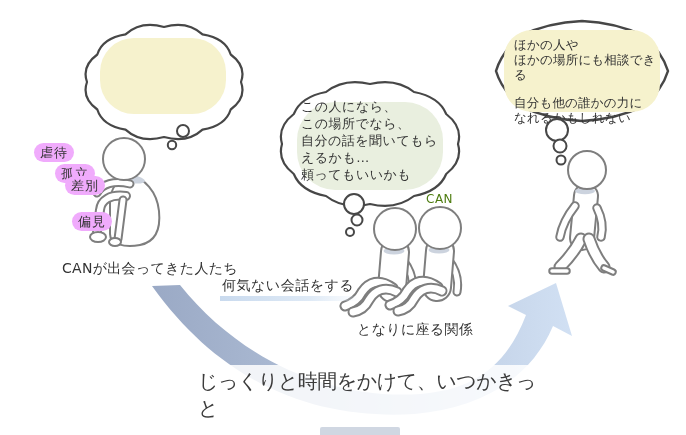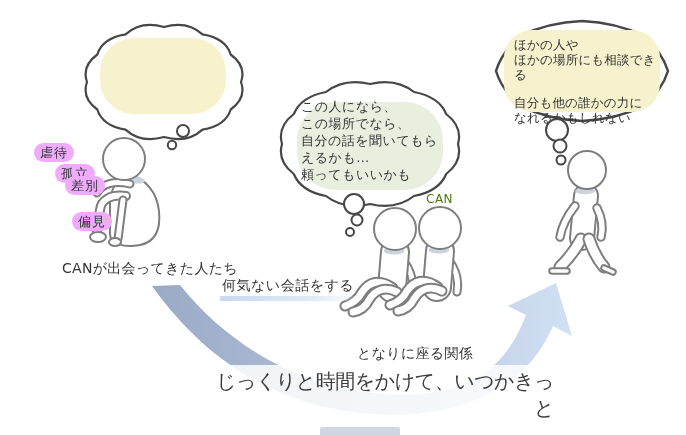--- a/index.html
+++ b/index.html
@@ -6,21 +6,21 @@
   .stage{
     position:relative;width:686px;height:435px;background:#ffffff;overflow:hidden;
     font-family:"DejaVu Sans","Liberation Sans",sans-serif;color:#333;
   }
   .stage svg{position:absolute;left:0;top:0;pointer-events:none;}
   
   .arrow-svg{z-index:1;}
   
   .big-caption{
     position:absolute;z-index:2;left:198px;top:365px;width:356px;
-    text-align:right;font-size:20px;letter-spacing:-0.5px;color:#3b3b3b;
+    text-align:left;font-size:20px;letter-spacing:-0.5px;color:#3b3b3b;
     background:rgba(255,255,255,0.85);padding:3px 0 5px;
   }
   .bottom-bar{
     position:absolute;z-index:1;left:320px;top:427px;width:80px;height:10px;
     background:#b7c1d2;opacity:.65;border-radius:2px;
   }
   
   .bubble{position:absolute;z-index:3;}
   .bubble svg{position:absolute;left:0;top:0;}
   .b1{left:80px;top:20px;width:170px;height:130px;}
@@ -46,21 +46,21 @@
     position:absolute;z-index:5;font-size:13px;line-height:1;color:#333;
     background:#f0abfc;border-radius:10px;padding:3px 6px;letter-spacing:1px;
   }
   .tag0{left:34px;top:143px;}
   .tag1{left:26px;top:164px;margin-left:29px;}
   .tag2{left:36px;top:176px;margin-left:29px;}
   .tag3{left:28px;top:212px;margin-left:44px;}
   
   .cap{position:absolute;z-index:5;font-size:14px;color:#333;letter-spacing:.3px;}
   .cap-left{left:38px;top:260px;width:200px;text-align:right;}
-  .cap-mid{left:357px;top:321px;margin-top:24px;}
+  .cap-mid{left:357px;top:321px;}
   .cap-can{left:426px;top:192px;font-size:12px;color:#4d7c0f;letter-spacing:.5px;}
   .activity{
     position:absolute;z-index:5;font-size:14px;color:#333;letter-spacing:.5px;
     padding:0 6px 6px 2px;
     background-image:linear-gradient(to right,#c9daee 0%,#dfeaf6 65%,rgba(223,234,246,0));
     background-repeat:no-repeat;background-size:100% 5px;background-position:left bottom;
   }
   .act0{left:236px;top:248px;}
   .act1{left:220px;top:277px;}
 </style>

